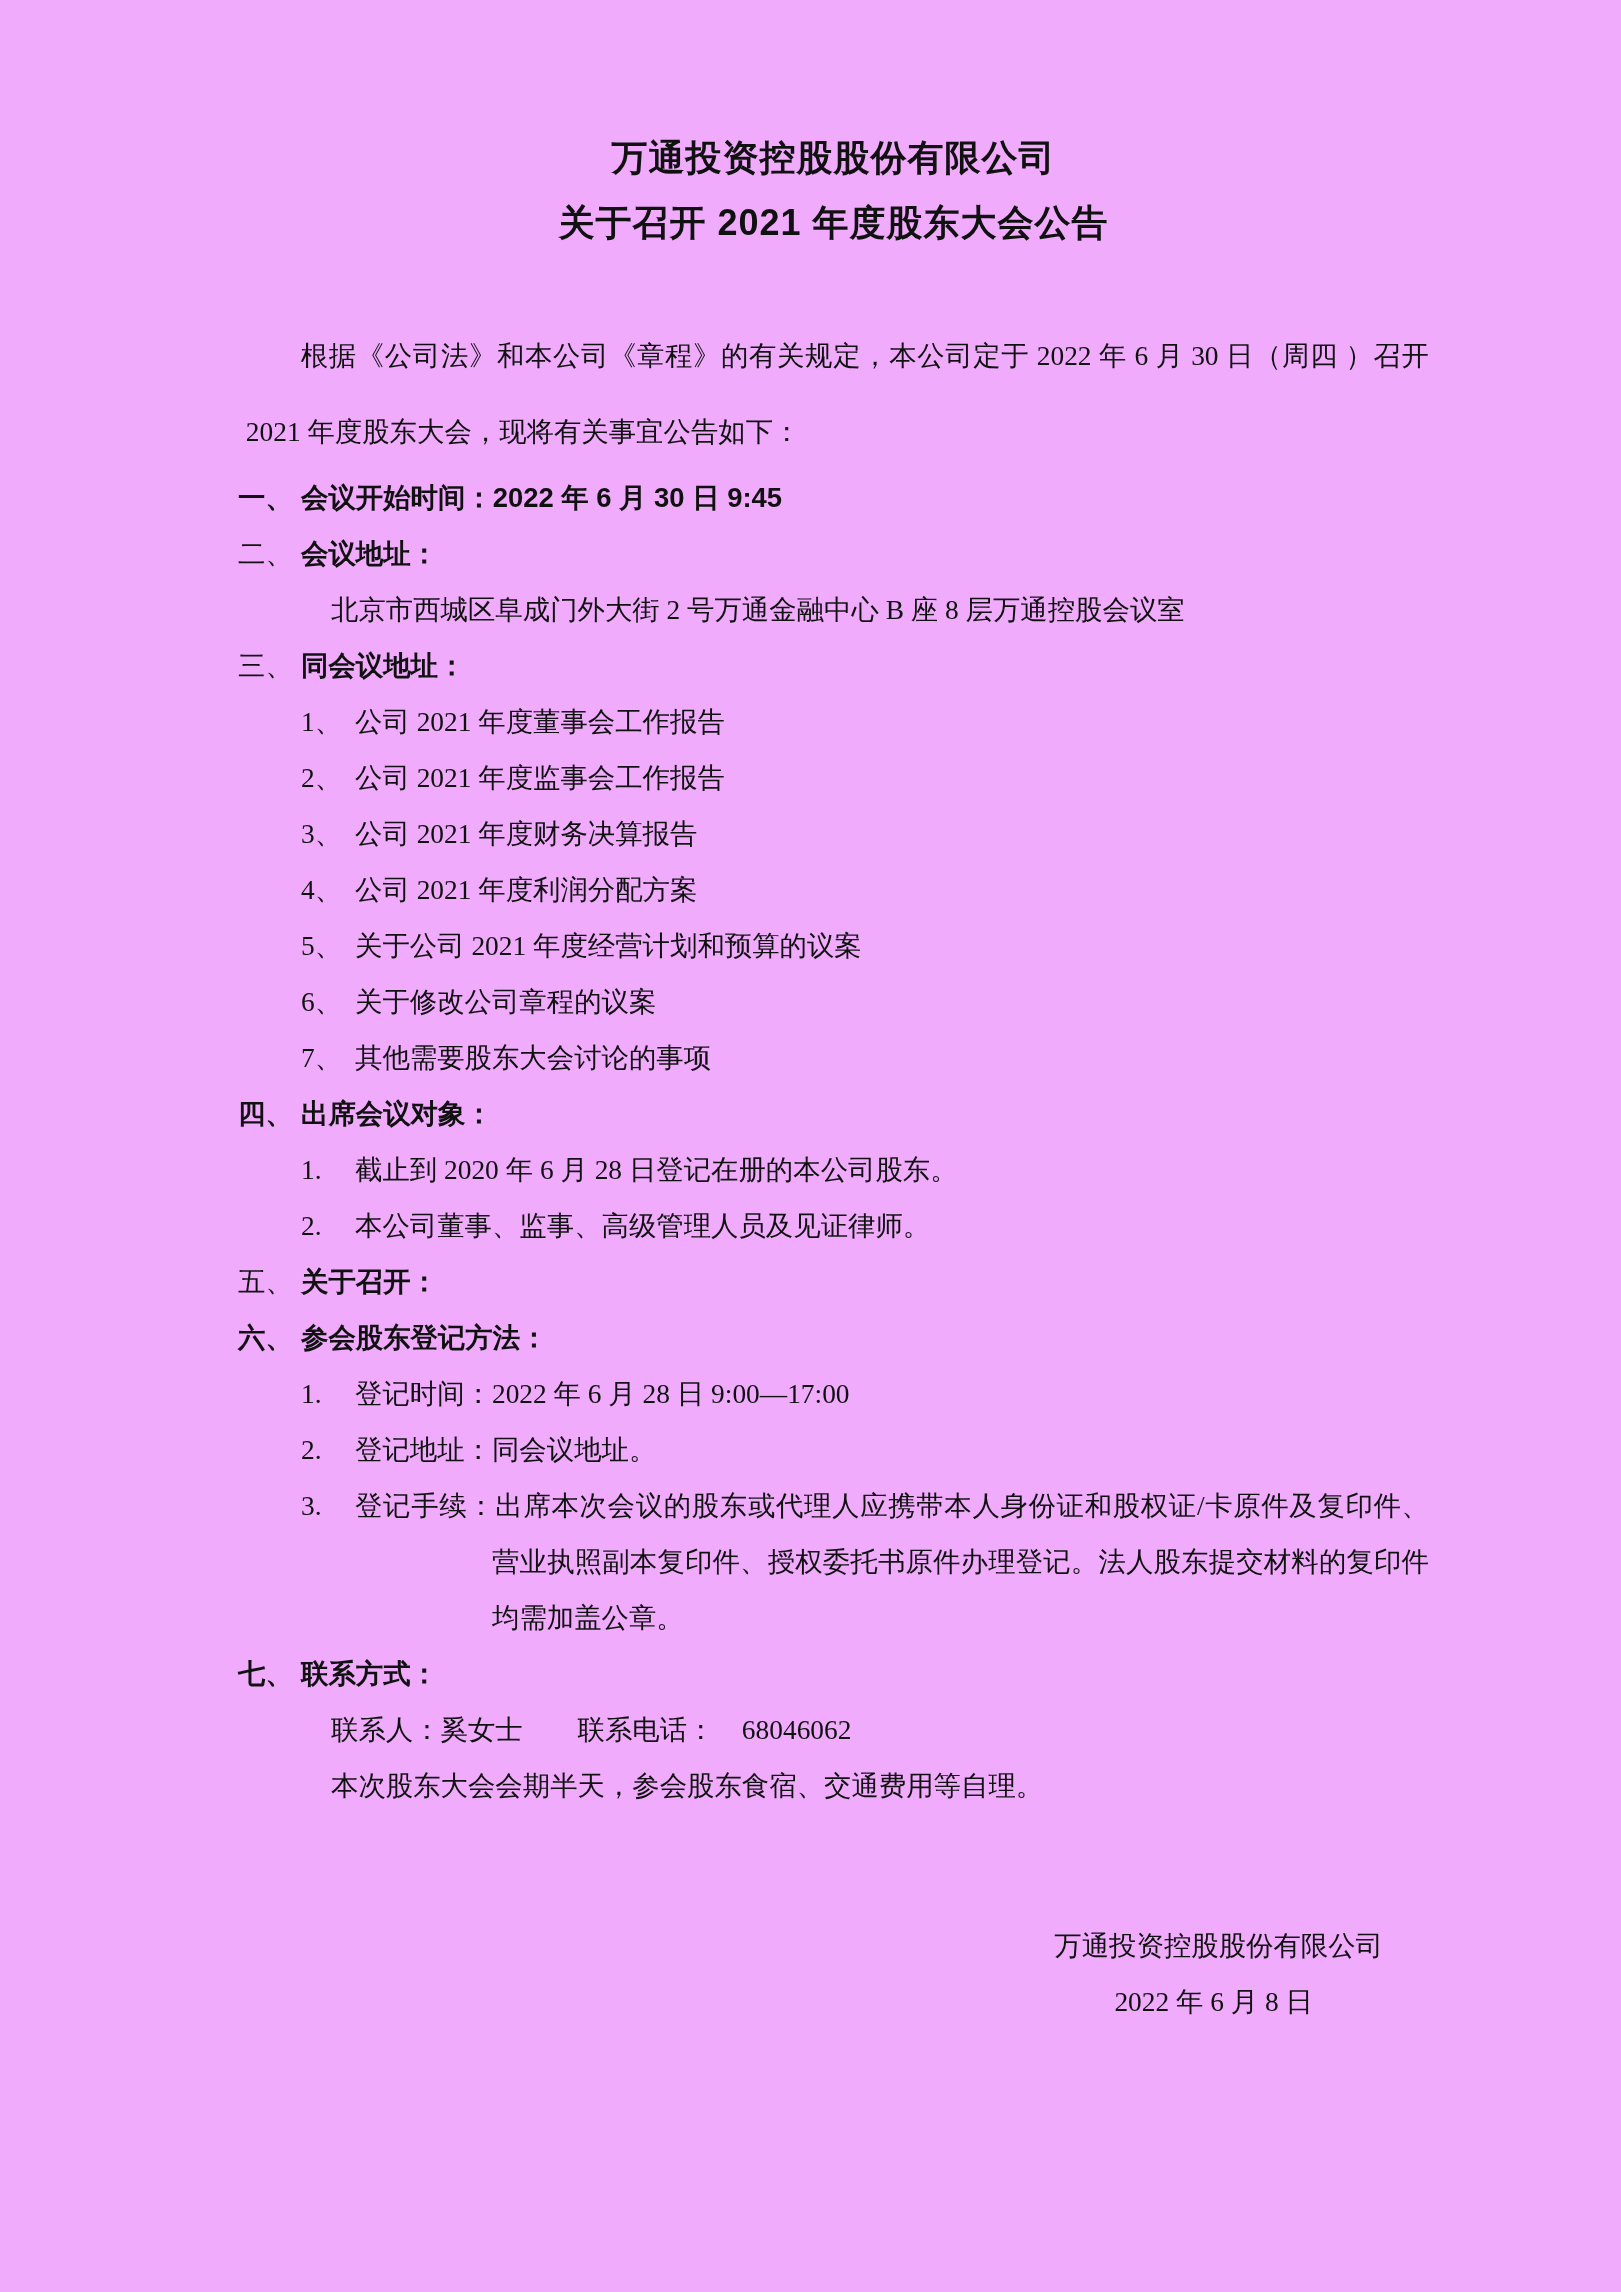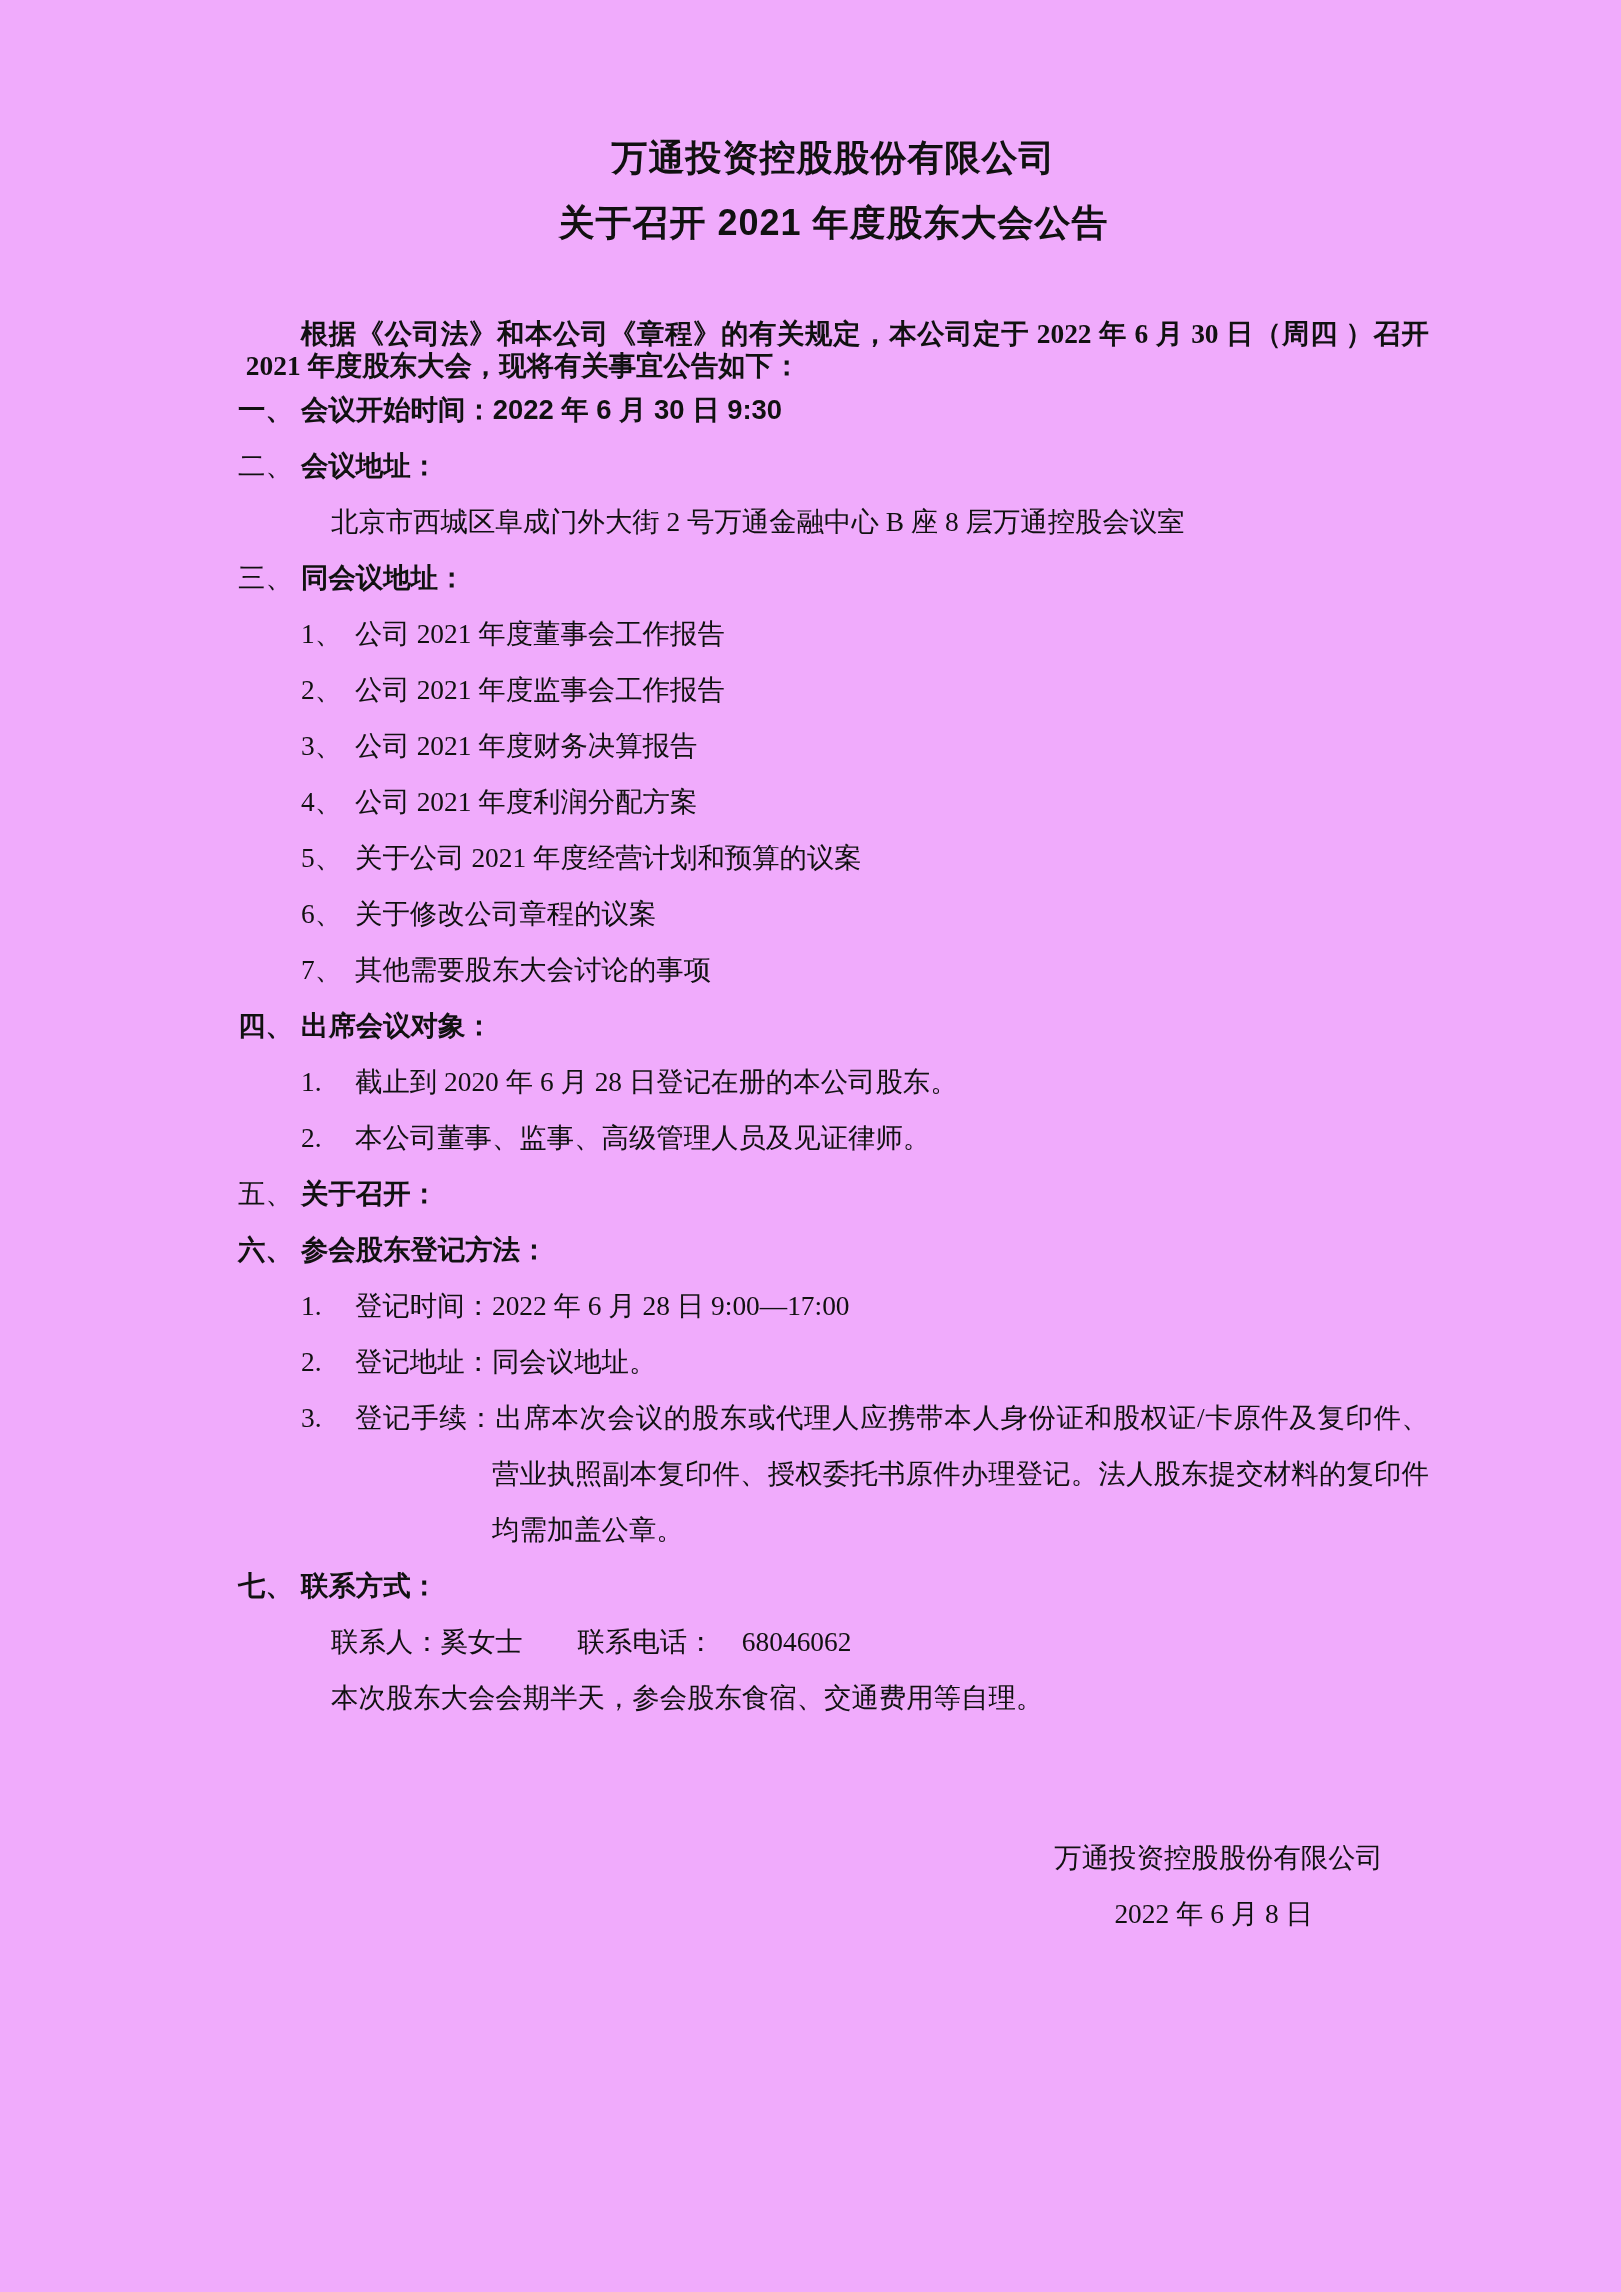--- a/index.html
+++ b/index.html
@@ -27,22 +27,21 @@
     font-weight: 700;
     font-size: 36px;
     line-height: 65px;
     letter-spacing: 1px;
     white-space: nowrap;
   }
   .para {
     margin: 0 0 0 7.8px;
     text-indent: 55px;
     text-align: justify;
-    line-height: 32px;
-    font-weight: bold;
+    line-height: 76px;
   }
   .intro {
     margin-top: 63px;
   }
   .sec-heading {
     line-height: 56px;
     white-space: nowrap;
   }
   .sec-marker {
     display: inline-block;
@@ -102,21 +101,21 @@
 
 <div class="page">
   <div class="content">
 
     <div class="title-line">万通投资控股股份有限公司</div>
     <div class="title-line">关于召开 2021 年度股东大会公告</div>
 
     <p class="para intro">根据《公司法》和本公司《章程》的有关规定，本公司定于 2022 年 6 月 30 日（周四 ）召开 2021 年度股东大会，现将有关事宜公告如下：</p>
 
     <div class="sec-heading">
-      <span class="sec-marker m-bold">一、</span><span class="sec-title">会议开始时间：2022 年 6 月 30 日 9:30</span>
+      <span class="sec-marker m-bold">一、</span><span class="sec-title">会议开始时间：2022 年 6 月 30 日 9:45</span>
     </div>
 
     <div class="sec-heading">
       <span class="sec-marker m-reg">二、</span><span class="sec-title">会议地址：</span>
     </div>
     <div class="indent-line">北京市西城区阜成门外大街 2 号万通金融中心 B 座 8 层万通控股会议室</div>
 
     <div class="sec-heading">
       <span class="sec-marker m-reg">三、</span><span class="sec-title">同会议地址：</span>
     </div>

